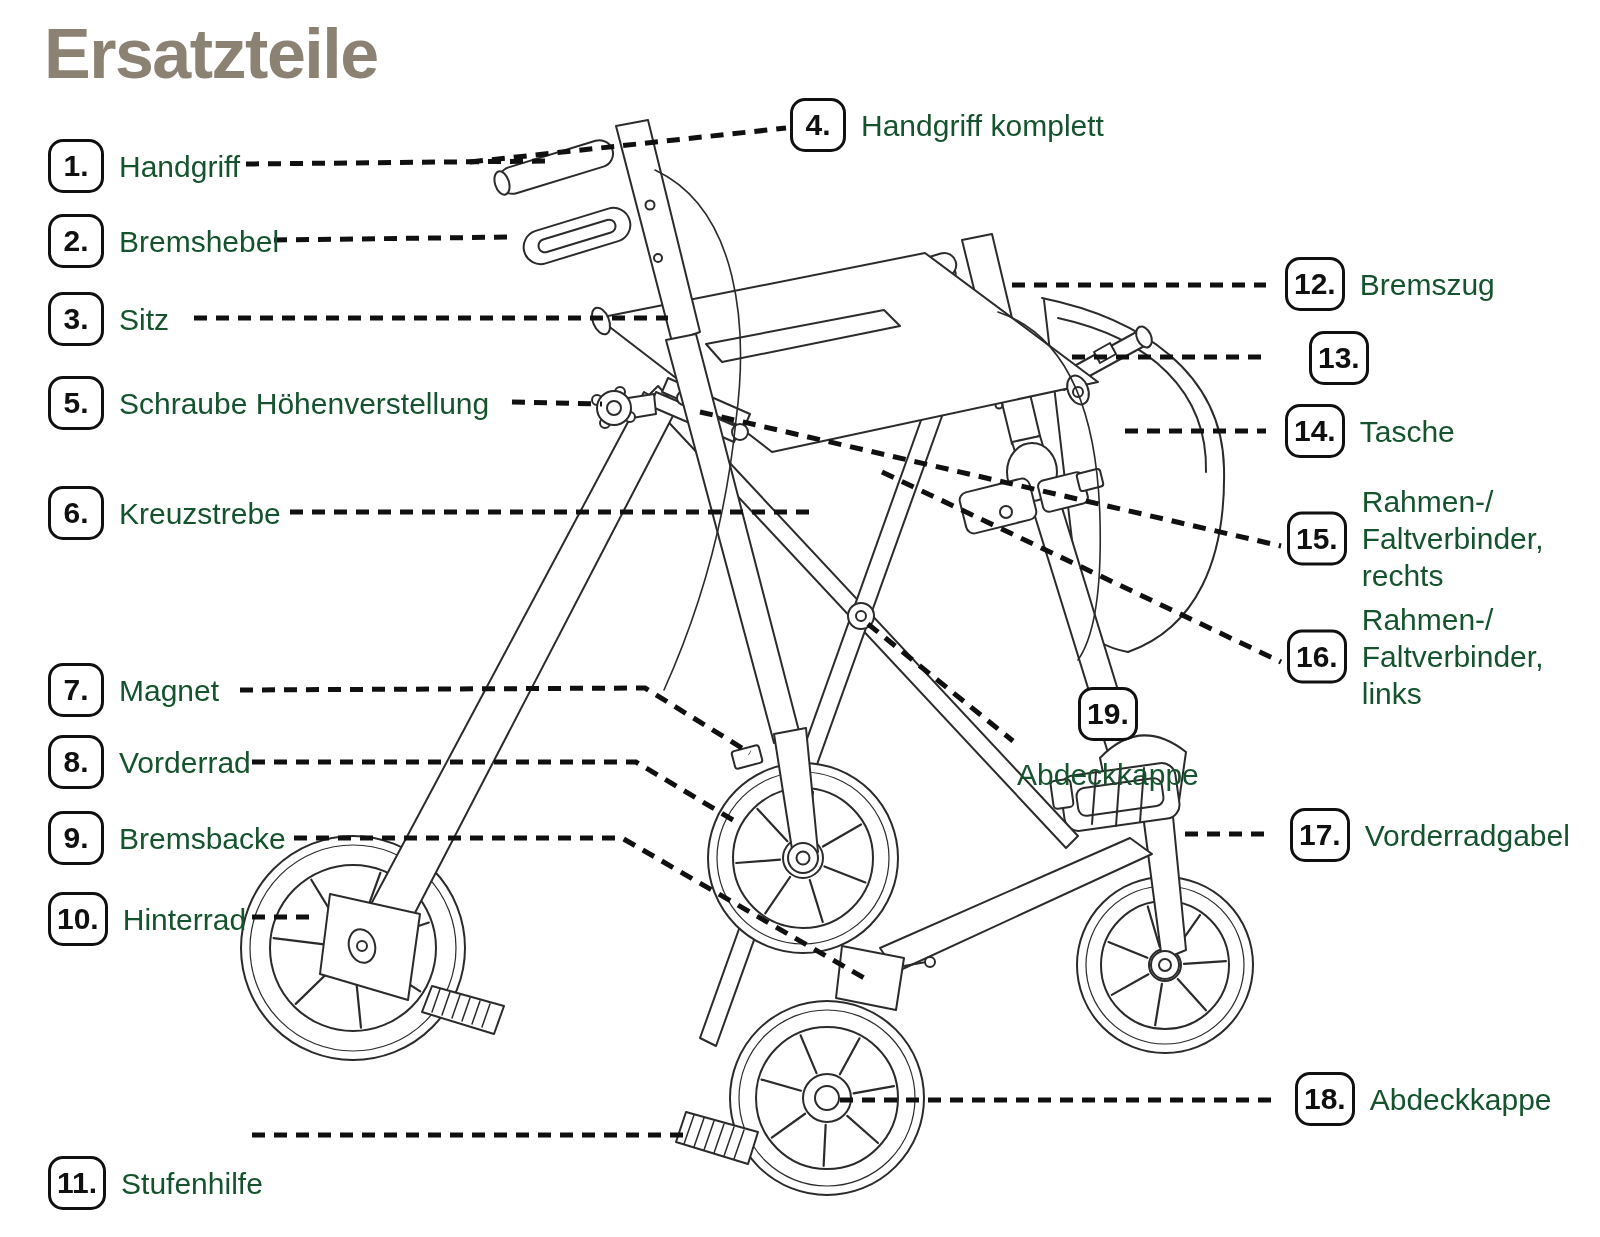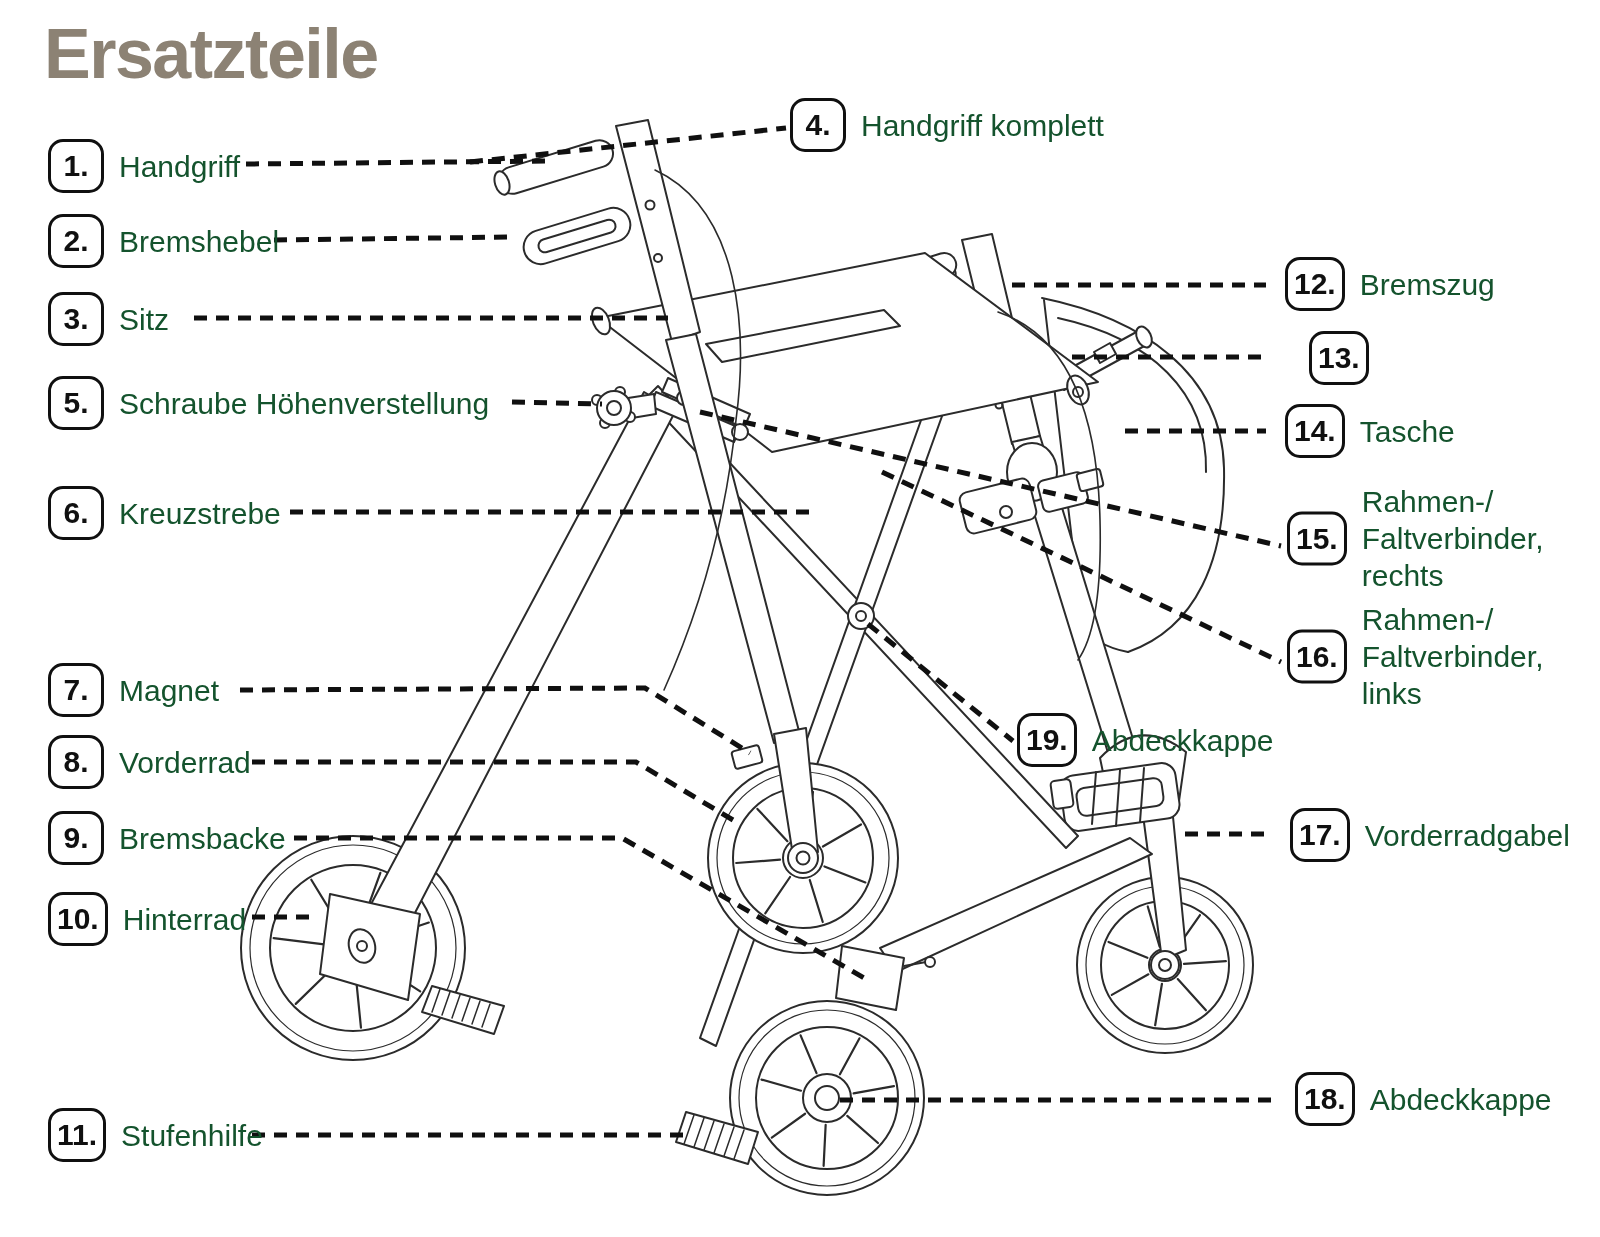--- a/index.html
+++ b/index.html
@@ -305,21 +305,21 @@
         <div class="cap">
           <div>Bremsbacke</div>
         </div>
       </div>
       <div class="callout" style="left: 48px; top: 919px; text-align: center;">
         <div class="num">10.</div>
         <div class="cap">
           <div>Hinterrad</div>
         </div>
       </div>
-      <div class="callout" style="left: 48px; top: 1135px;">
+      <div class="callout" style="left: 48px; top: 1183px;">
         <div class="num">11.</div>
         <div class="cap">
           <div>Stufenhilfe</div>
         </div>
       </div>
       <div class="callout" style="left: 790px; top: 125px;">
         <div class="num">4.</div>
         <div class="cap">
           <div>Handgriff komplett</div>
         </div>
@@ -348,21 +348,21 @@
         </div>
       </div>
       <div class="callout" style="left: 1287px; top: 656px;">
         <div class="num">16.</div>
         <div class="cap">
           <div>Rahmen-/</div>
           <div>Faltverbinder,</div>
           <div>links</div>
         </div>
       </div>
-      <div class="callout" style="left: 1017px; top: 740px;">
+      <div class="callout" style="left: 1017px; top: 740px; flex-direction: column;">
         <div class="num">19.</div>
         <div class="cap">
           <div>Abdeckkappe</div>
         </div>
       </div>
       <div class="callout" style="left: 1290px; top: 835px;">
         <div class="num">17.</div>
         <div class="cap">
           <div>Vorderradgabel</div>
         </div>

